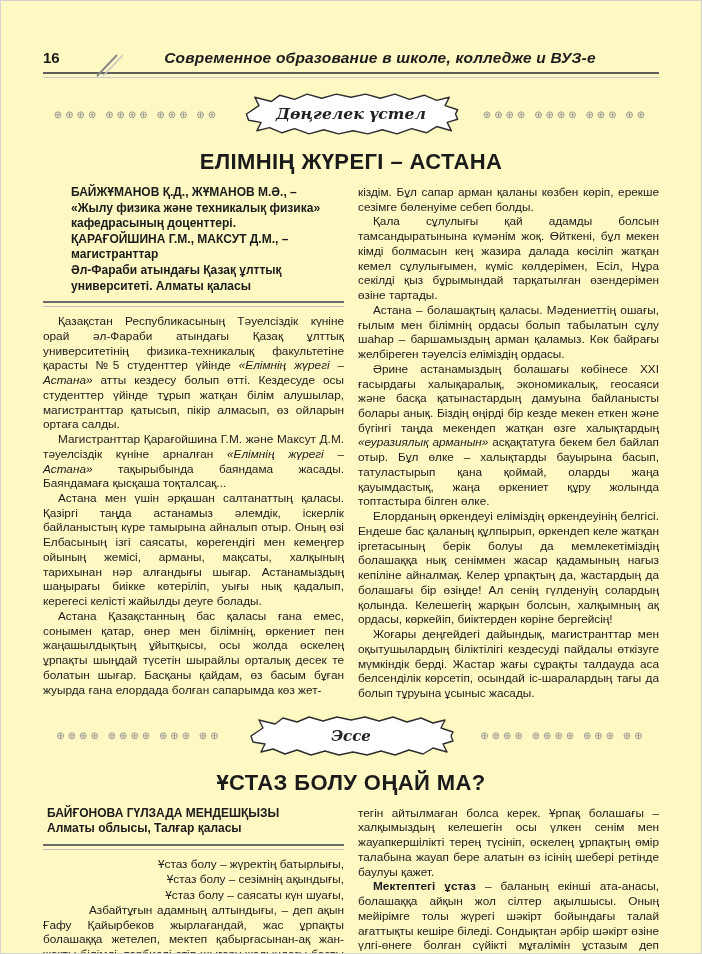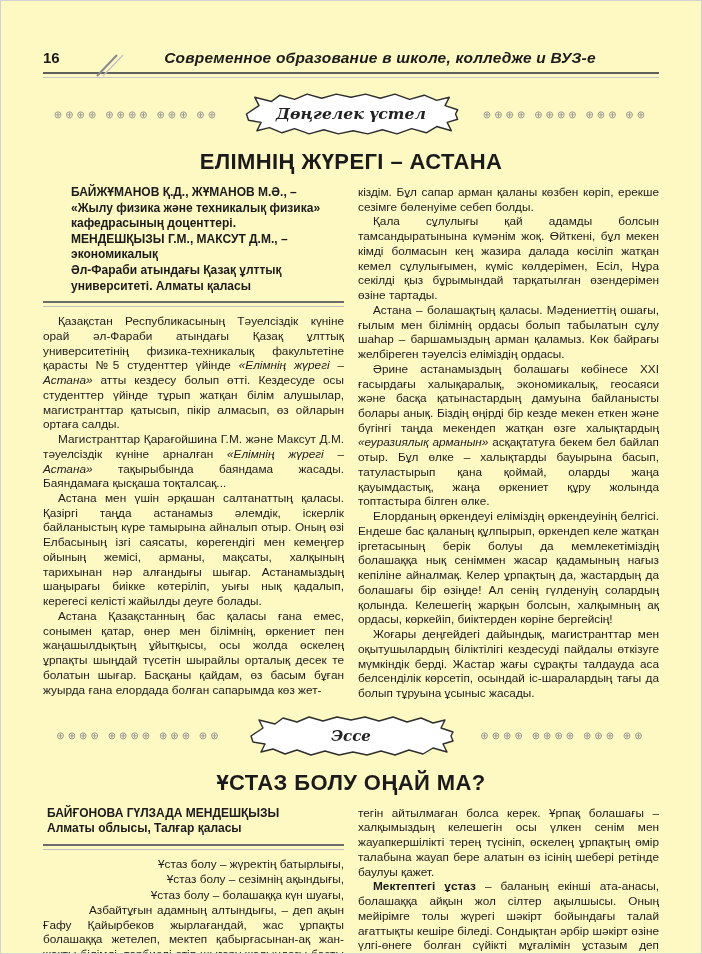--- a/index.html
+++ b/index.html
@@ -60,22 +60,22 @@
     <span class="chain">⊕⊕⊕⊕ ⊕⊕⊕⊕ ⊕⊕⊕ ⊕⊕</span>
   </div>
 
   <h1 class="article-title">ЕЛІМНІҢ ЖҮРЕГІ – АСТАНА</h1>
 
   <div class="cols">
     <div class="col">
       <div class="authors">
         <div>БАЙЖҰМАНОВ Қ.Д., ЖҰМАНОВ М.Ә., –</div>
         <div>«Жылу физика және техникалық физика» кафедрасының доценттері.</div>
-        <div>МЕНДЕШҚЫЗЫ Г.М., МАКСУТ Д.М., –</div>
-        <div>экономикалық</div>
+        <div>ҚАРАҒОЙШИНА Г.М., МАКСУТ Д.М., –</div>
+        <div>магистранттар</div>
         <div>Әл-Фараби атындағы Қазақ ұлттық университеті. Алматы қаласы</div>
       </div>
       <div class="dbl-rule"></div>
       <p class="para indent"><span>Қазақстан Республикасының Тәуелсіздік күніне орай әл-Фараби атындағы Қазақ ұлттық университетінің физика-техникалық факультетіне қарасты №5 студенттер үйінде </span><span class="run-i">«Елімнің жүрегі – Астана»</span><span> атты кездесу болып өтті. Кездесуде осы студенттер үйінде тұрып жатқан білім алушылар, магистранттар қатысып, пікір алмасып, өз ойларын ортаға салды.</span></p>
       <p class="para indent"><span>Магистранттар Қарағойшина Г.М. және Максут Д.М. тәуелсіздік күніне арналған </span><span class="run-i">«Елімнің жүрегі – Астана»</span><span> тақырыбында баяндама жасады. Баяндамаға қысқаша тоқталсақ...</span></p>
       <p class="para indent"><span>Астана мен үшін әрқашан салтанаттың қаласы. Қазіргі таңда астанамыз әлемдік, іскерлік байланыстың күре тамырына айналып отыр. Оның өзі Елбасының ізгі саясаты, көрегендігі мен кемеңгер ойының жемісі, арманы, мақсаты, халқының тарихынан нәр алғандығы шығар. Астанамыздың шаңырағы биікке көтеріліп, уығы нық қадалып, керегесі келісті жайылды деуге болады.</span></p>
       <p class="para indent"><span>Астана Қазақстанның бас қаласы ғана емес, сонымен қатар, өнер мен білімнің, өркениет пен жаңашылдықтың ұйытқысы, осы жолда өскелең ұрпақты шыңдай түсетін шырайлы орталық десек те болатын шығар. Басқаны қайдам, өз басым бұған жуырда ғана елордада болған сапарымда көз жет-</span></p>
     </div>
     <div class="col">
       <p class="para"><span>кіздім. Бұл сапар арман қаланы көзбен көріп, ерекше сезімге бөленуіме себеп болды.</span></p>
@@ -101,21 +101,21 @@
   <div class="cols">
     <div class="col">
       <div class="authors tight">
         <div>БАЙҒОНОВА ГҮЛЗАДА МЕНДЕШҚЫЗЫ</div>
         <div>Алматы облысы, Талғар қаласы</div>
       </div>
       <div class="dbl-rule"></div>
       <div>
         <div class="poem-line">Ұстаз болу – жүректің батырлығы,</div>
         <div class="poem-line">Ұстаз болу – сезімнің ақындығы,</div>
-        <div class="poem-line">Ұстаз болу – болашаққа күн шуағы,</div>
+        <div class="poem-line">Ұстаз болу – саясаты күн шуағы,</div>
       </div>
       <p class="para poem-indent"><span>Азбайтұғын адамның алтындығы, – деп ақын Ғафу Қайырбеков жырлағандай, жас ұрпақты болашаққа жетелеп, мектеп қабырғасынан-ақ жан-жақты білімді, тәрбиелі етіп шығару жолындағы басты тұлға – ұстаз. Адам бір жылын ойласа – дән себеді, бар ғұмырын ойласа – ағаш отырғызады, ал ғасырлық болашағын ойласа – ұрпақ тәрбиелейді. Иә, расымен ақылдың кені болған бабалар сөзі</span></p>
     </div>
     <div class="col">
       <p class="para"><span>тегін айтылмаған болса керек. Ұрпақ  болашағы – халқымыздың келешегін осы үлкен сенім мен жауапкершілікті терең түсініп, өскелең ұрпақтың өмір талабына жауап бере алатын өз ісінің шебері ретінде баулуы қажет.</span></p>
       <p class="para indent"><span class="run-b">Мектептегі ұстаз</span><span> – баланың екінші ата-анасы, болашаққа айқын жол сілтер ақылшысы. Оның мейірімге толы жүрегі шәкірт бойындағы талай ағаттықты кешіре біледі. Сондықтан әрбір шәкірт өзіне үлгі-өнеге болған сүйікті мұғалімін ұстазым деп атайды.</span></p>
       <p class="para indent"><span class="run-b">Қазіргі білім беру саласы қызметкерлерінің алдында тұрған басты проблема – жаңа формацияның жаңа ұстазын қалыптастыру.</span></p>
 
     </div>
   </div>

